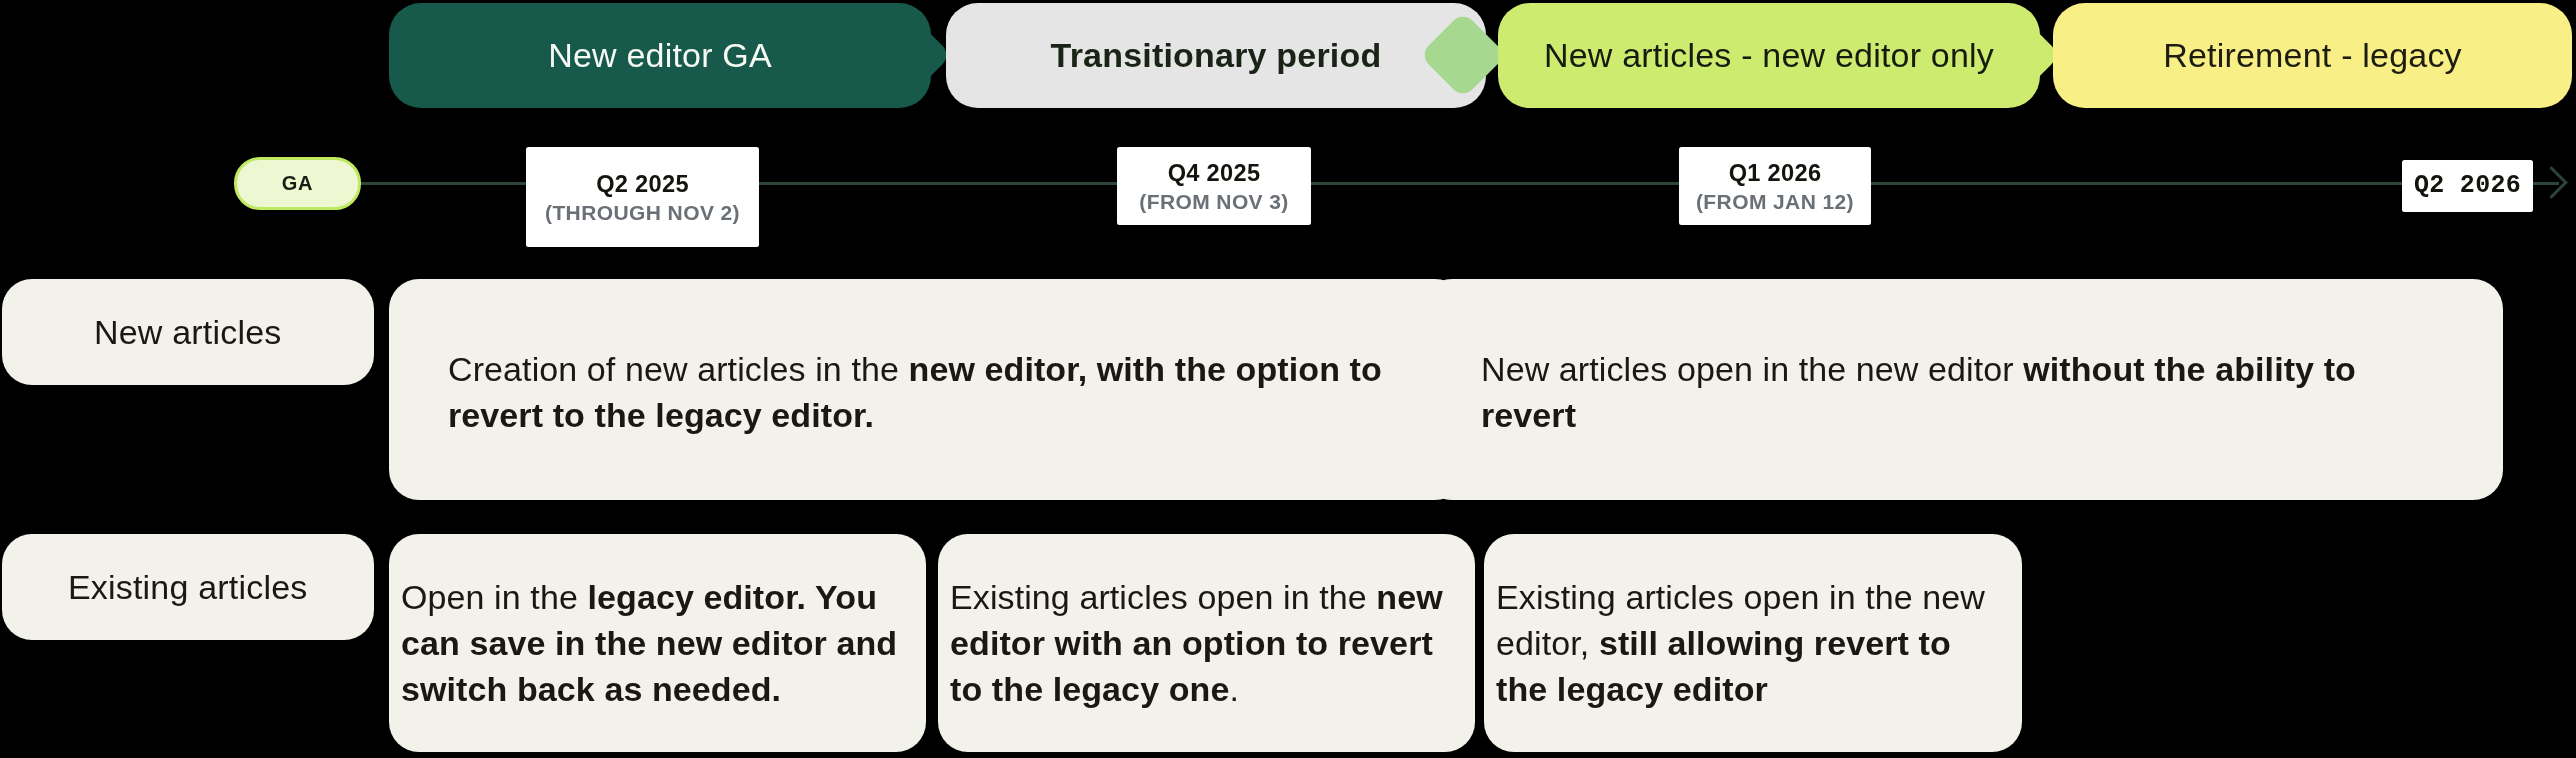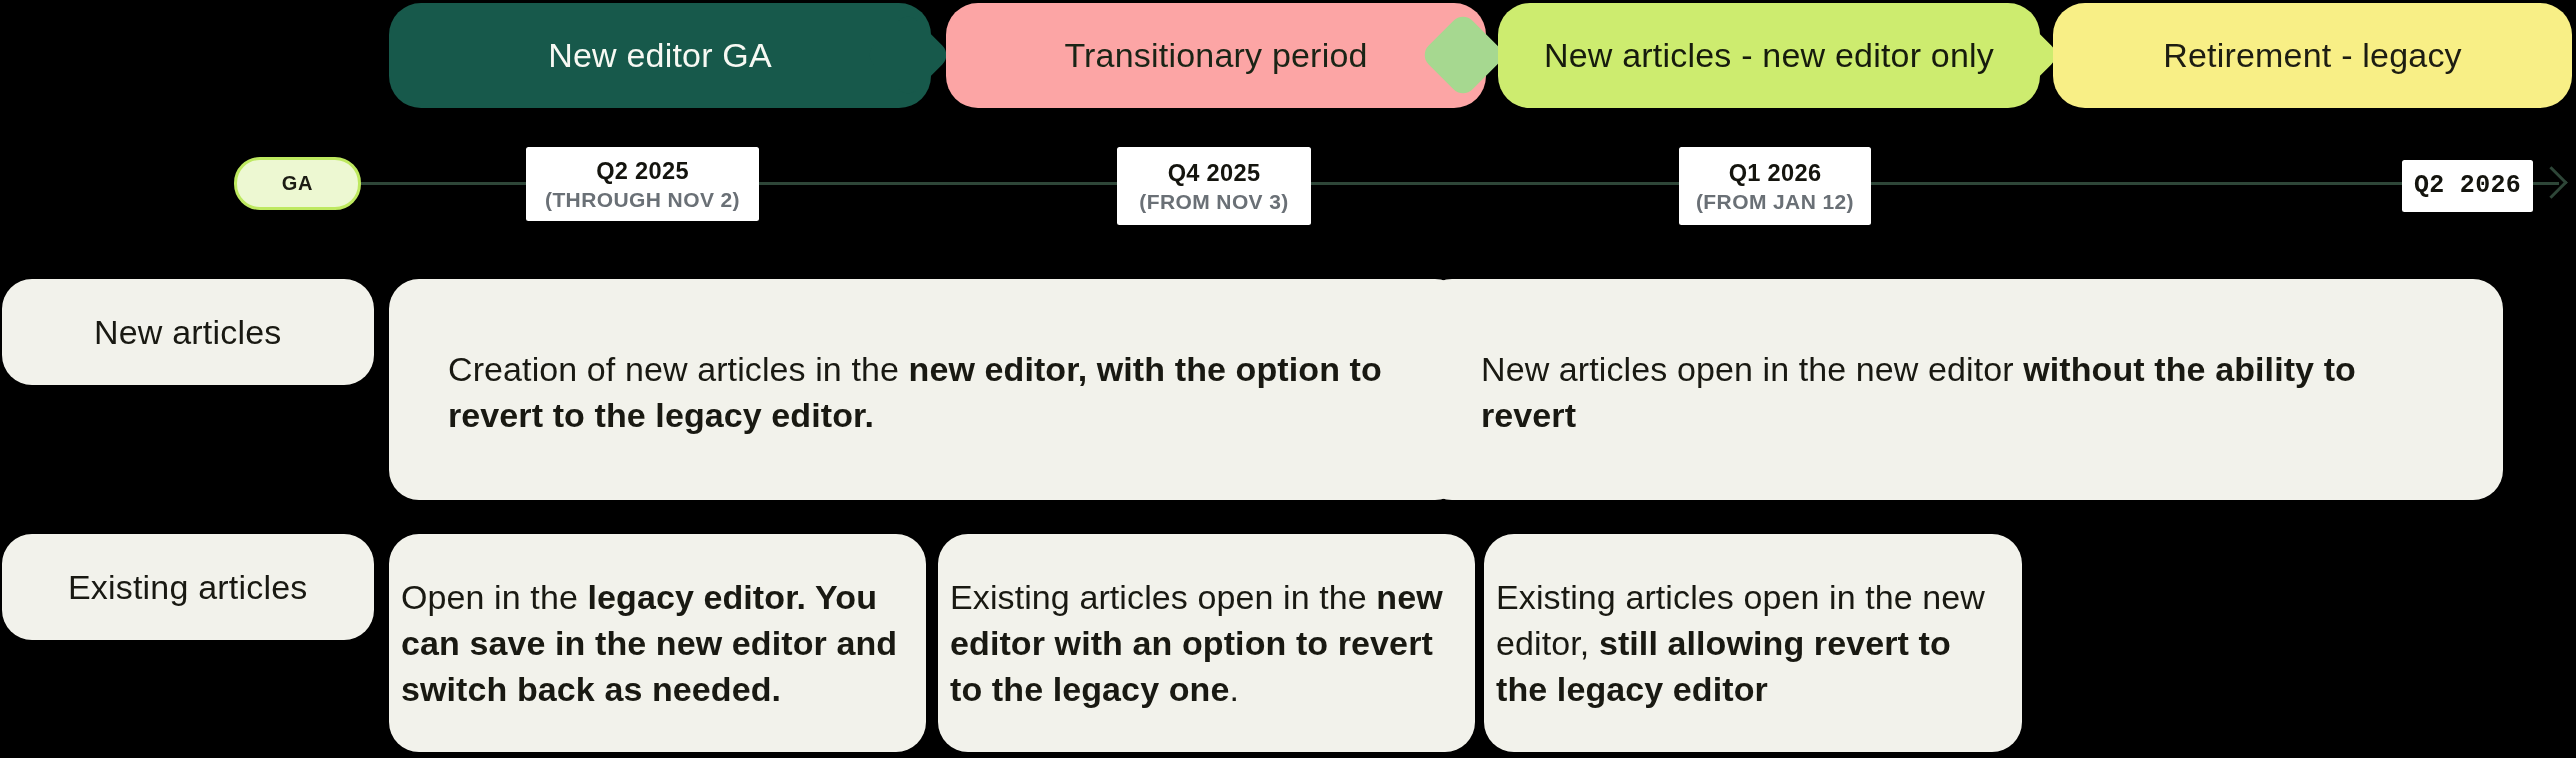--- a/index.html
+++ b/index.html
@@ -51,21 +51,21 @@
     box-sizing:border-box;
     display:flex; align-items:center; justify-content:center;
     font-size:20px; font-weight:bold; letter-spacing:0.8px;
     z-index:3;
   }
   .milestone {
     position:absolute; background:#fff;
     display:flex; flex-direction:column; align-items:center; justify-content:center;
     text-align:center; z-index:2; border-radius:2.5px;
   }
-  #milestone-1 { left:526px;  top:147px; width:233px; height:74px; }
+  #milestone-1 { left:526px;  top:147px; width:233px; height:100px; }
   #milestone-2 { left:1117px; top:147px; width:194px; height:78px; }
   #milestone-3 { left:1679px; top:147px; width:192px; height:78px; }
   #milestone-4 { left:2402px; top:160px; width:131px; height:52px; }
   .milestone .m-title    { font-size:23.6px; font-weight:bold; line-height:30px; letter-spacing:0.3px; }
   #milestone-4 .m-title  { font-size:25px;font-family:Liberation Mono, monospace; }
   .milestone .m-subtitle { font-size:21px; font-weight:bold; line-height:27px; letter-spacing:0.4px; }
 
   
   .row-label {
     position:absolute; left:1.7px; width:372px; height:106px;
@@ -95,21 +95,21 @@
 </style>
 </head>
 <body>
 
 <div id="canvas" style="background-color: rgb(0, 0, 0);">
 
   <div class="phase" id="phase-1" style="background-color: rgb(23, 89, 75); color: rgb(247, 249, 243);">
     <div class="point" style="background-color: rgb(23, 89, 75);"></div>
     <span class="label">New editor GA</span>
   </div>
-  <div class="phase" id="phase-2" style="background-color: #fca5a5; color: rgb(26, 36, 22);">
+  <div class="phase" id="phase-2" style="background-color: #e5e5e5; color: rgb(26, 36, 22); font-weight: bold;">
     <div class="point" style="background-color: rgb(166, 216, 144);"></div>
     <span class="label">Transitionary period</span>
   </div>
   <div class="phase" id="phase-3" style="background-color: rgb(205, 236, 111); color: rgb(22, 27, 13);">
     <div class="point" style="background-color: rgb(205, 236, 111);"></div>
     <span class="label">New articles - new editor only</span>
   </div>
   <div class="phase" id="phase-4" style="background-color: rgb(248, 239, 134); color: rgb(29, 29, 18);">
     <span class="label">Retirement - legacy</span>
   </div>

